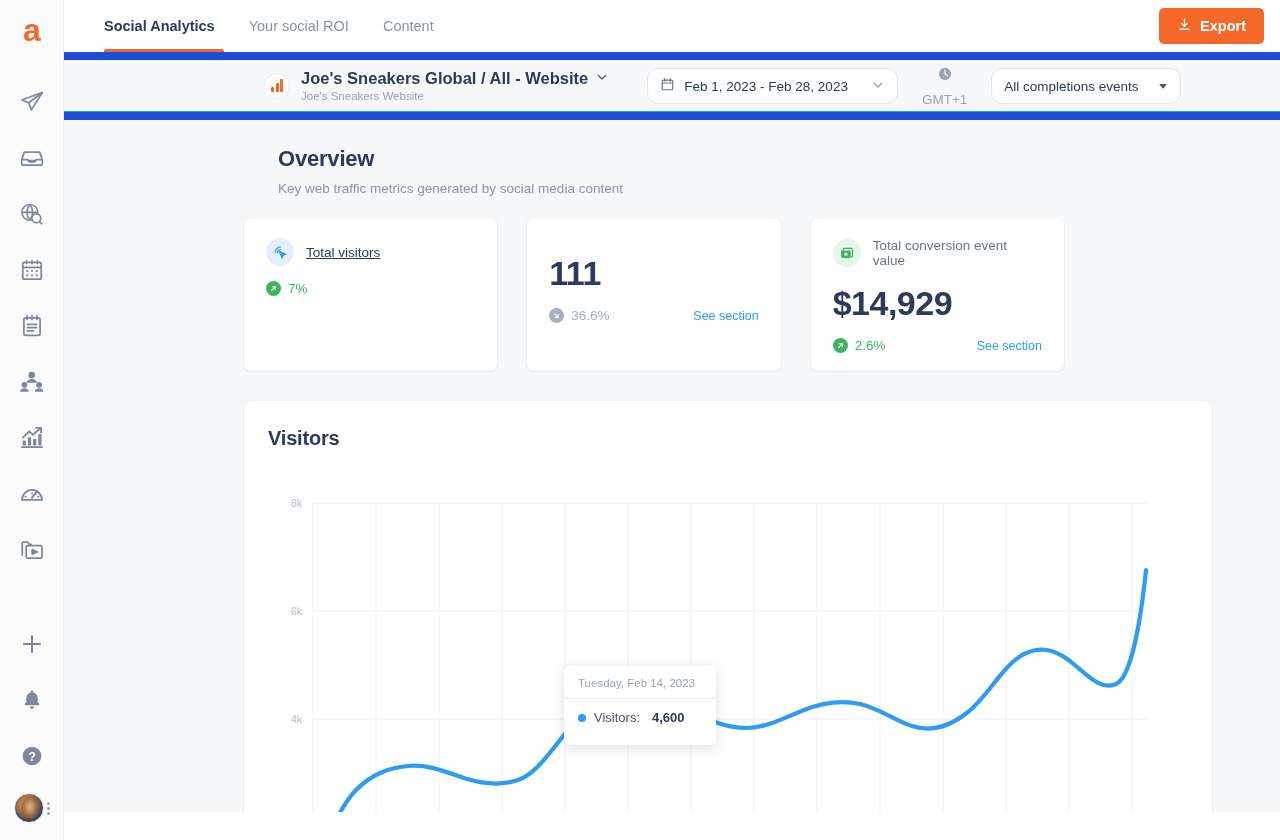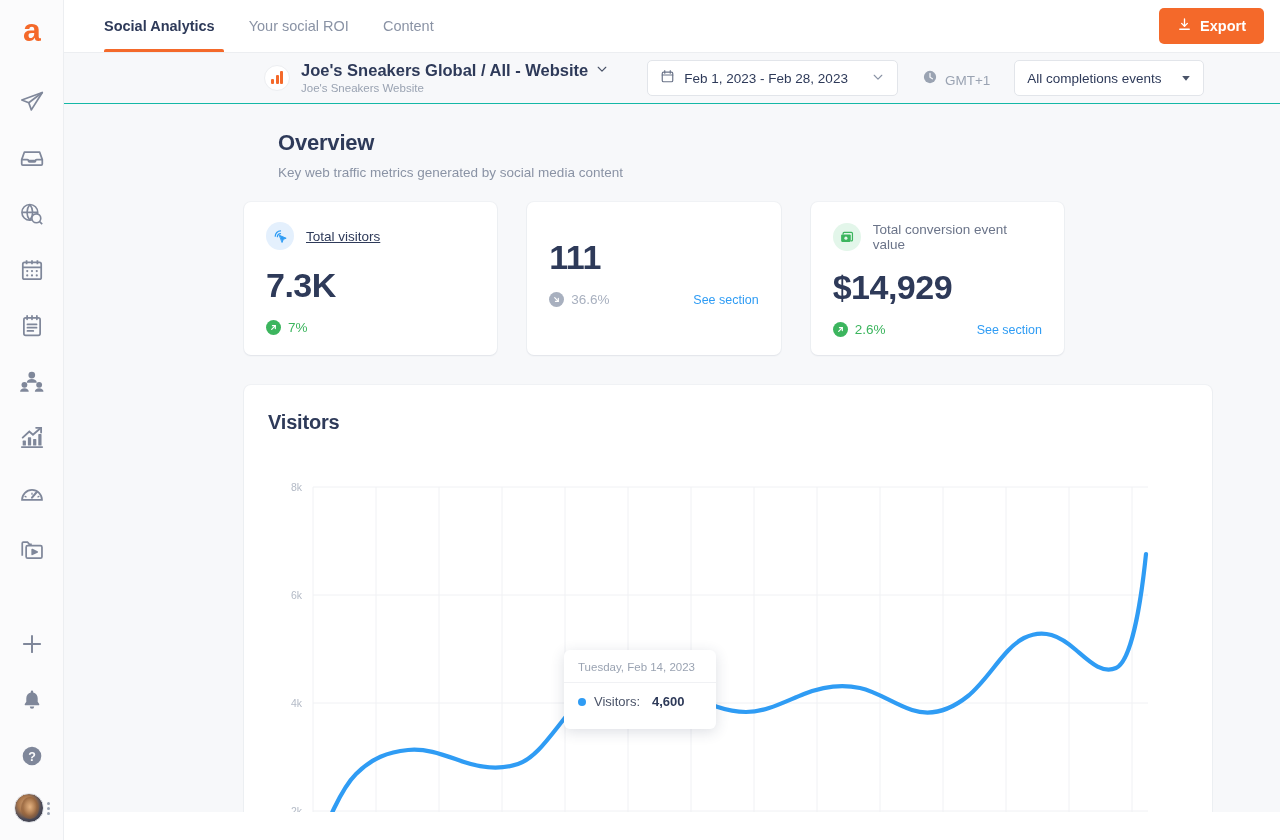--- a/index.html
+++ b/index.html
@@ -40,21 +40,21 @@
   }
   .avatar::after {
     content:""; position:absolute; left:6px; top:3px; width:18px; height:22px;
     border-radius: 50% 50% 45% 45%;
     background: radial-gradient(ellipse at 50% 45%, rgba(230,180,130,.95) 0%, rgba(150,100,60,.75) 55%, rgba(40,42,55,.2) 100%);
   }
   .kebab { display: flex; flex-direction: column; gap: 2px; }
   .kebab i { width: 3px; height: 3px; border-radius: 50%; background: #9aa3b2; display: block; }
 
   
-  .main { flex: 1; height: 812px; display: flex; flex-direction: column; overflow: hidden; background: #1d4ed8; }
+  .main { flex: 1; height: 812px; display: flex; flex-direction: column; overflow: hidden; background: #1d4ed8; gap: 8px; }
 
   
   .topnav {
     height: 52px; min-height: 52px;
     background: #ffffff;
     display: flex; align-items: center;
     padding: 0 16px 0 32px;
     position: relative;
   }
   .tabs { display: flex; align-items: flex-end; height: 52px; gap: 0; }
@@ -99,26 +99,26 @@
   .acct-badge i { display: block; width: 3px; background: #f4692a; border-radius: 1px; }
   .acct-badge i:nth-child(1) { height: 5px; }
   .acct-badge i:nth-child(2) { height: 9px; }
   .acct-badge i:nth-child(3) { height: 13px; }
   .acct-text { display: flex; flex-direction: column; line-height: 1.15; }
   .acct-title { font-size: 16.5px; font-weight: 700; color: #2e3a59; display:flex; align-items:center; gap:7px; }
   .acct-sub { font-size: 11.5px; color: #9aa3b2; margin-top: 2px; }
 
   .pill {
     height: 36px; background: #ffffff;
-    border: 1px solid #e2e5ea; border-radius: 5px;
+    border: 1px solid #e2e5ea; border-radius: 11px;
     display: flex; align-items: center; gap: 9px;
     padding: 8px 12px; font-size: 13.5px; color: #2e3a59; cursor: pointer;
   }
   .pill .chev { margin-left: 14px; color: #8a93a5; }
-  .tz { display: flex; align-items: flex-end; gap: 7px; color: #9aa3b2; font-size: 13.5px; }
+  .tz { display: flex; align-items: center; gap: 7px; color: #9aa3b2; font-size: 13.5px; flex-direction: column; }
 
   
   .content { flex: 1; overflow: hidden; background: #f7f8fa; }
   .content-inner { padding: 0 0 0 0; }
 
   .sec-head { padding: 26px 0 0 214px; }
   .sec-title { font-size: 22px; font-weight: 700; color: #2e3a59; letter-spacing: -0.2px; }
   .sec-sub { font-size: 13.5px; color: #8a93a5; margin-top: 9px; }
 
   .cards {
@@ -392,21 +392,20 @@
           <div class="card">
             <div class="card-head">
               <span class="cico blue">
                 <svg width="17" height="17" viewBox="0 0 24 24" fill="none" stroke="#2f9cf4" stroke-width="1.8" stroke-linecap="round">
                   <path d="M4.6 11.6a7.4 7.4 0 0 1 7.4-7.4M7.6 12.2a4.4 4.4 0 0 1 4.4-4.4"></path>
                   <path d="M10.6 10.4 20 14.4l-4 1.6-1.6 4z" fill="#2f9cf4" stroke="#2f9cf4" stroke-width="1.3" stroke-linejoin="round"></path>
                 </svg>
               </span>
               <span class="card-label link">Total visitors</span>
             </div>
-            <div class="card-value">7.3K</div>
             <div class="card-foot">
               <span class="delta up">
                 <span class="dbadge up">
                   <svg width="9" height="9" viewBox="0 0 12 12" fill="none" stroke="#ffffff" stroke-width="1.6" stroke-linecap="round" stroke-linejoin="round">
                     <path d="M3.6 8.4 8.4 3.6"></path>
                       <path d="M4.6 3.6h3.8v3.8"></path>
                   </svg>
                 </span>
                 <span>7%</span>
               </span>

